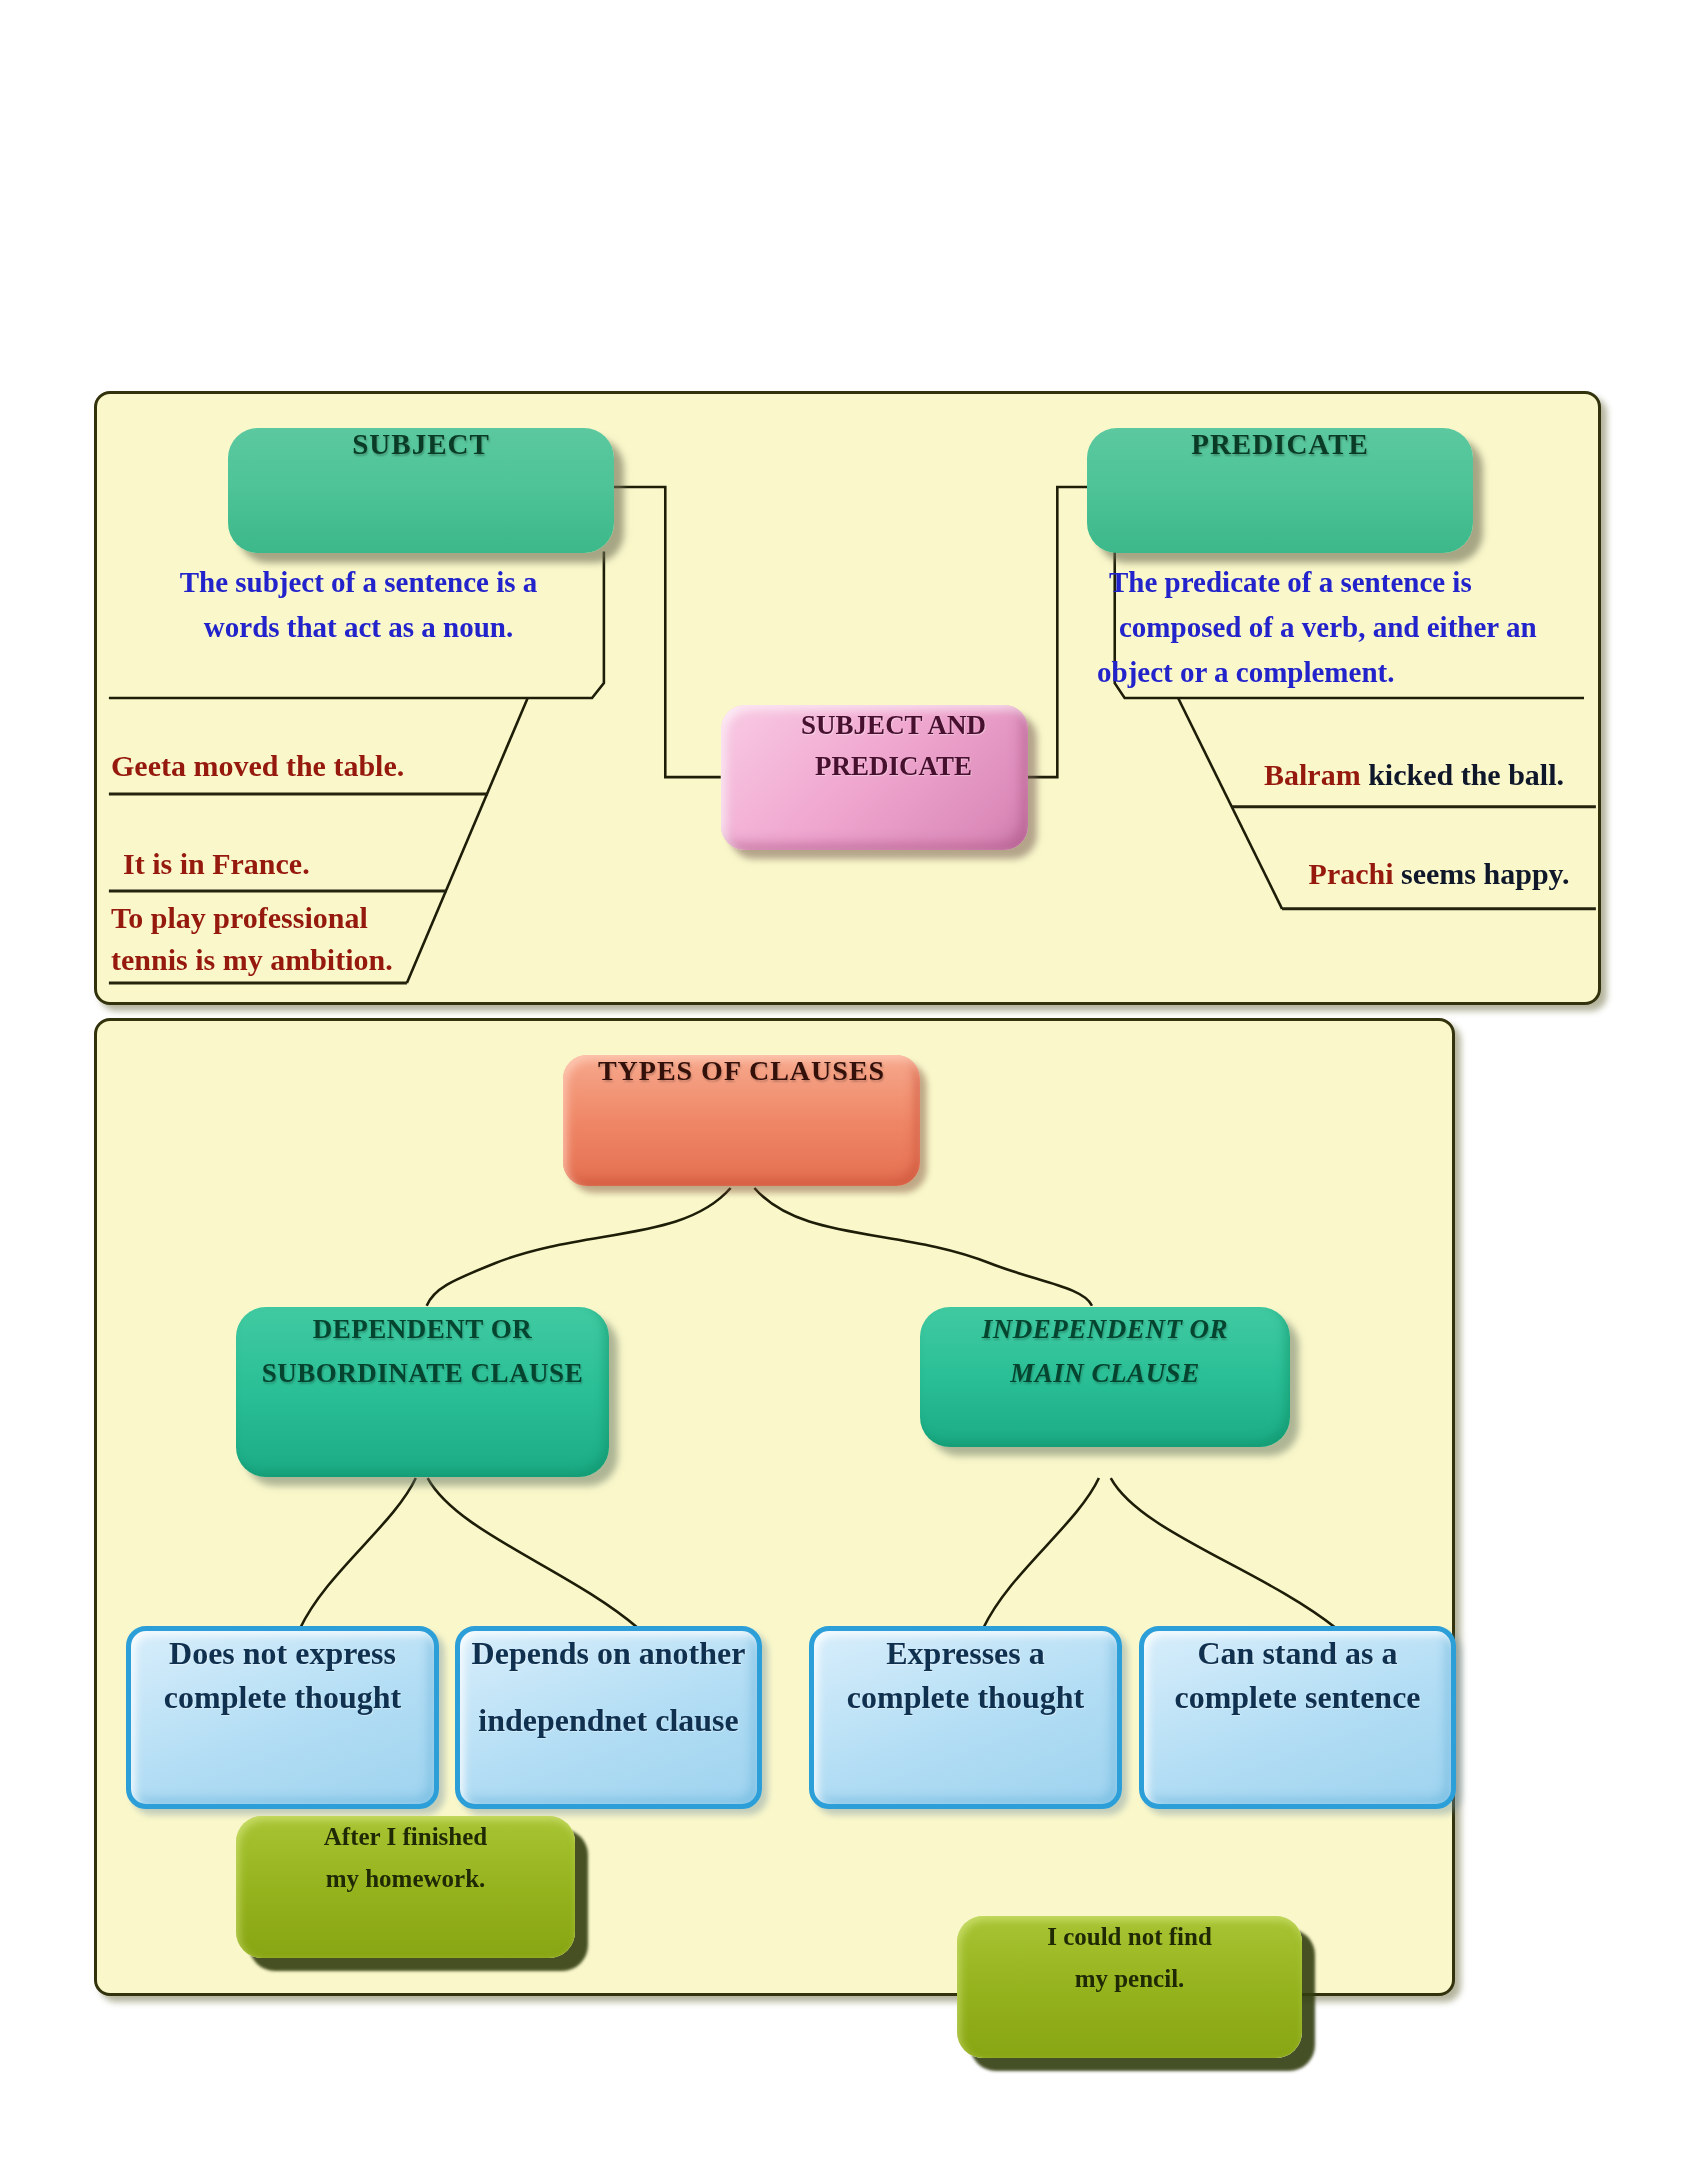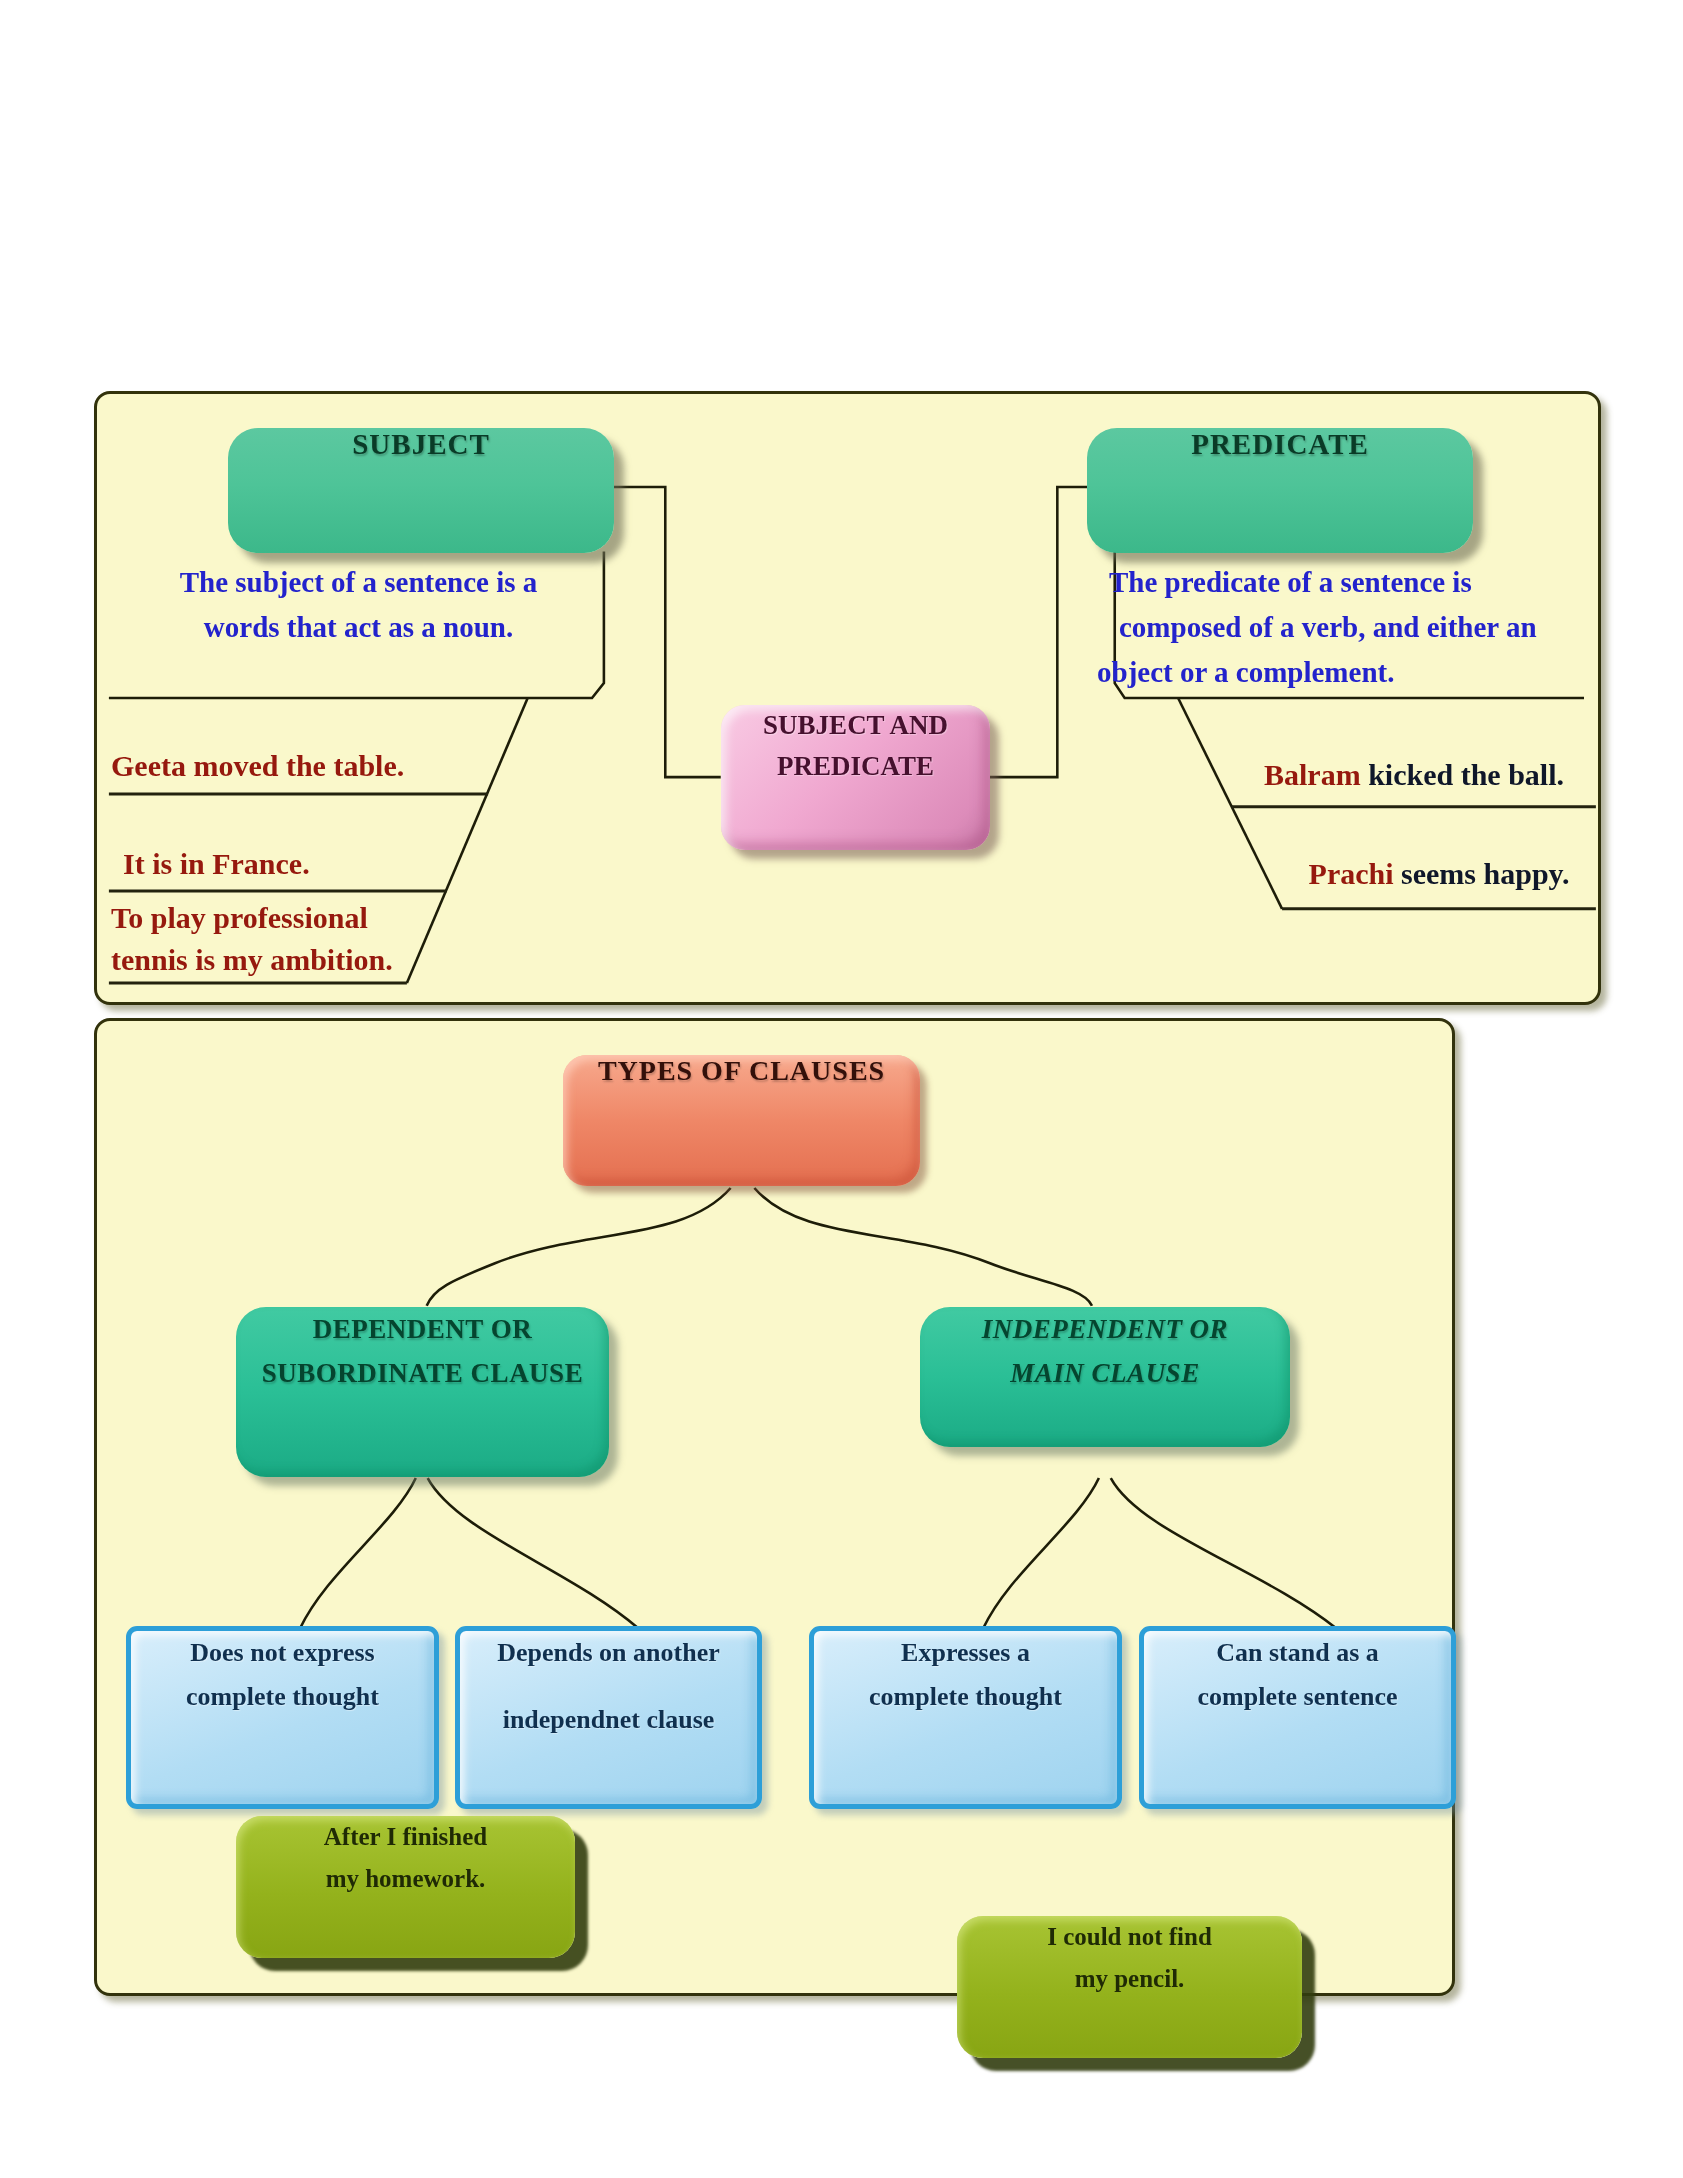--- a/index.html
+++ b/index.html
@@ -22,38 +22,39 @@
     box-shadow:10px 10px 7px rgba(110,110,85,.6);
     text-shadow:1px 2px 2px rgba(0,0,0,.25);
   }
   .pinkbox{
     border-radius:24px;color:#46102e;font-size:27px;line-height:41px;
     background:linear-gradient(135deg,#f9cbe4 0%,#f0a8d0 45%,#dd8cba 85%,#c97aa9 100%);
     box-shadow:9px 9px 7px rgba(120,95,85,.55),
       inset 5px 5px 10px rgba(255,255,255,.65),
       inset -7px -7px 12px rgba(170,80,130,.5);
     text-shadow:1px 1px 1px rgba(255,255,255,.35);
+    padding-left:38px;
   }
   .salmonbox{
     border-radius:24px;color:#33100a;font-size:28px;letter-spacing:1px;
     background:linear-gradient(180deg,#f7a98d 0%,#ef8767 50%,#e46f50 100%);
     box-shadow:7px 7px 6px rgba(120,70,50,.45),
       inset 4px 5px 9px rgba(255,205,185,.8),
       inset -6px -7px 10px rgba(200,80,55,.55);
     text-shadow:1px 2px 2px rgba(0,0,0,.2);
   }
   .tealbox{
     border-radius:30px;color:#05452f;font-size:27px;line-height:44px;letter-spacing:0.5px;
     background:linear-gradient(180deg,#41caa2 0%,#2abf96 50%,#1bab85 100%);
     box-shadow:9px 9px 7px rgba(100,115,95,.5),
       inset -5px -6px 10px rgba(12,140,100,.45);
     text-shadow:1px 2px 2px rgba(0,0,0,.22);
   }
   .bluebox{
-    border-radius:11px;color:#10304f;font-size:26px;line-height:44px;
+    border-radius:20px;color:#10304f;font-size:32px;line-height:44px;
     border:5px solid #2d9fd8;
     background:linear-gradient(160deg,#d8eefb 0%,#b2ddf4 55%,#9ed3ef 100%);
     box-shadow:6px 6px 6px rgba(110,140,160,.4),
       inset 4px 4px 8px rgba(255,255,255,.85),
       inset -6px -6px 10px rgba(70,160,210,.35);
     text-shadow:1px 1px 1px rgba(255,255,255,.4);
   }
   .olivebox{
     border-radius:26px;color:#1f2a05;font-size:25px;line-height:42px;
     background:linear-gradient(180deg,#a8c433 0%,#94b21c 55%,#88a513 100%);

